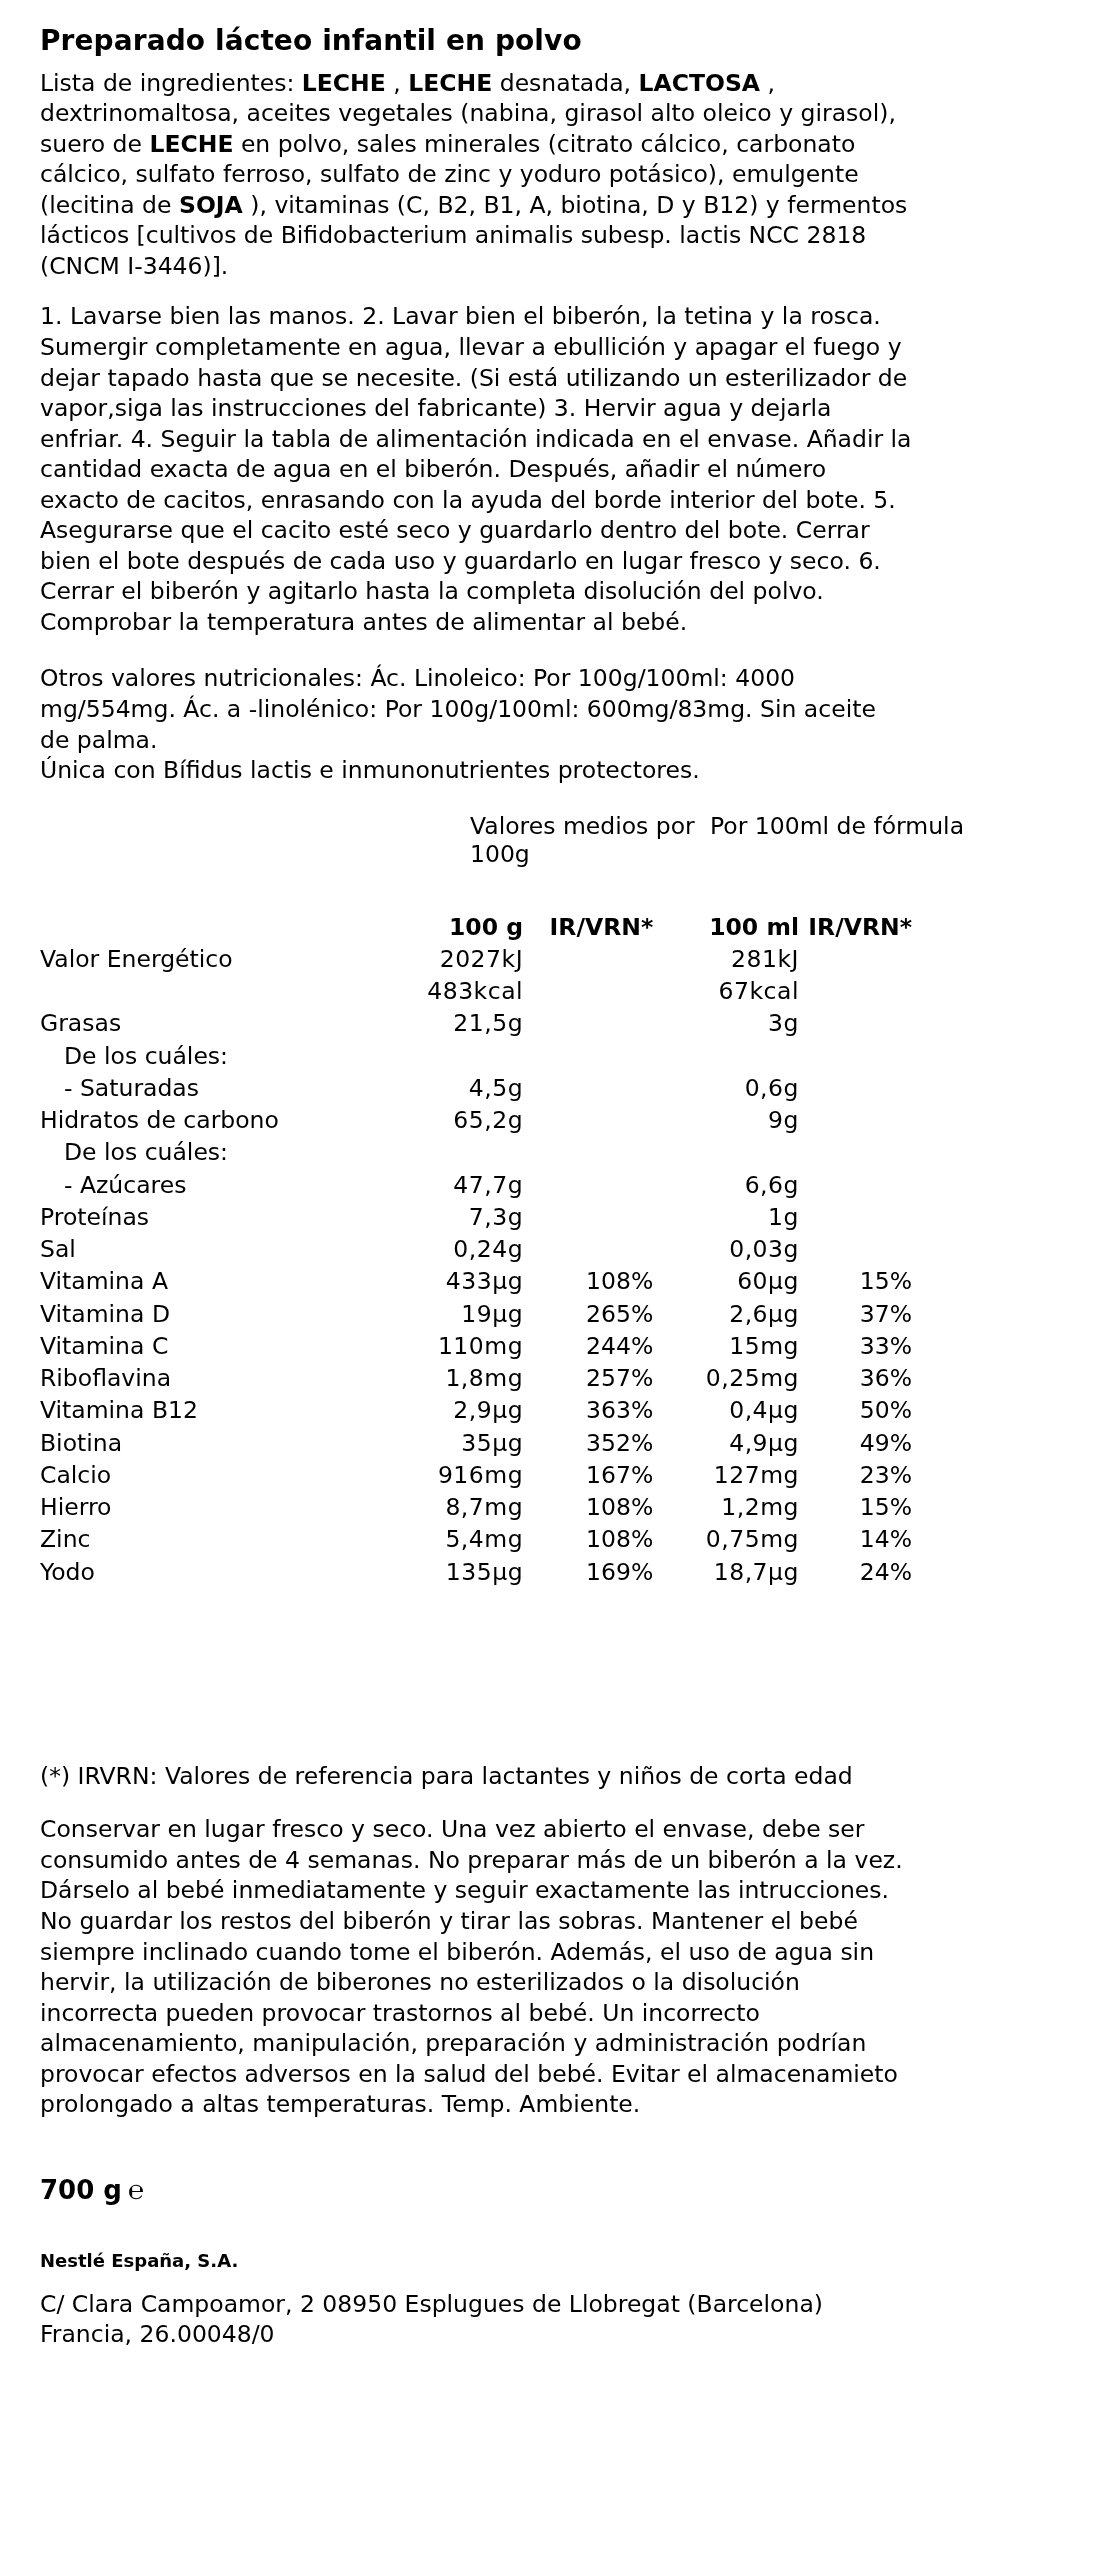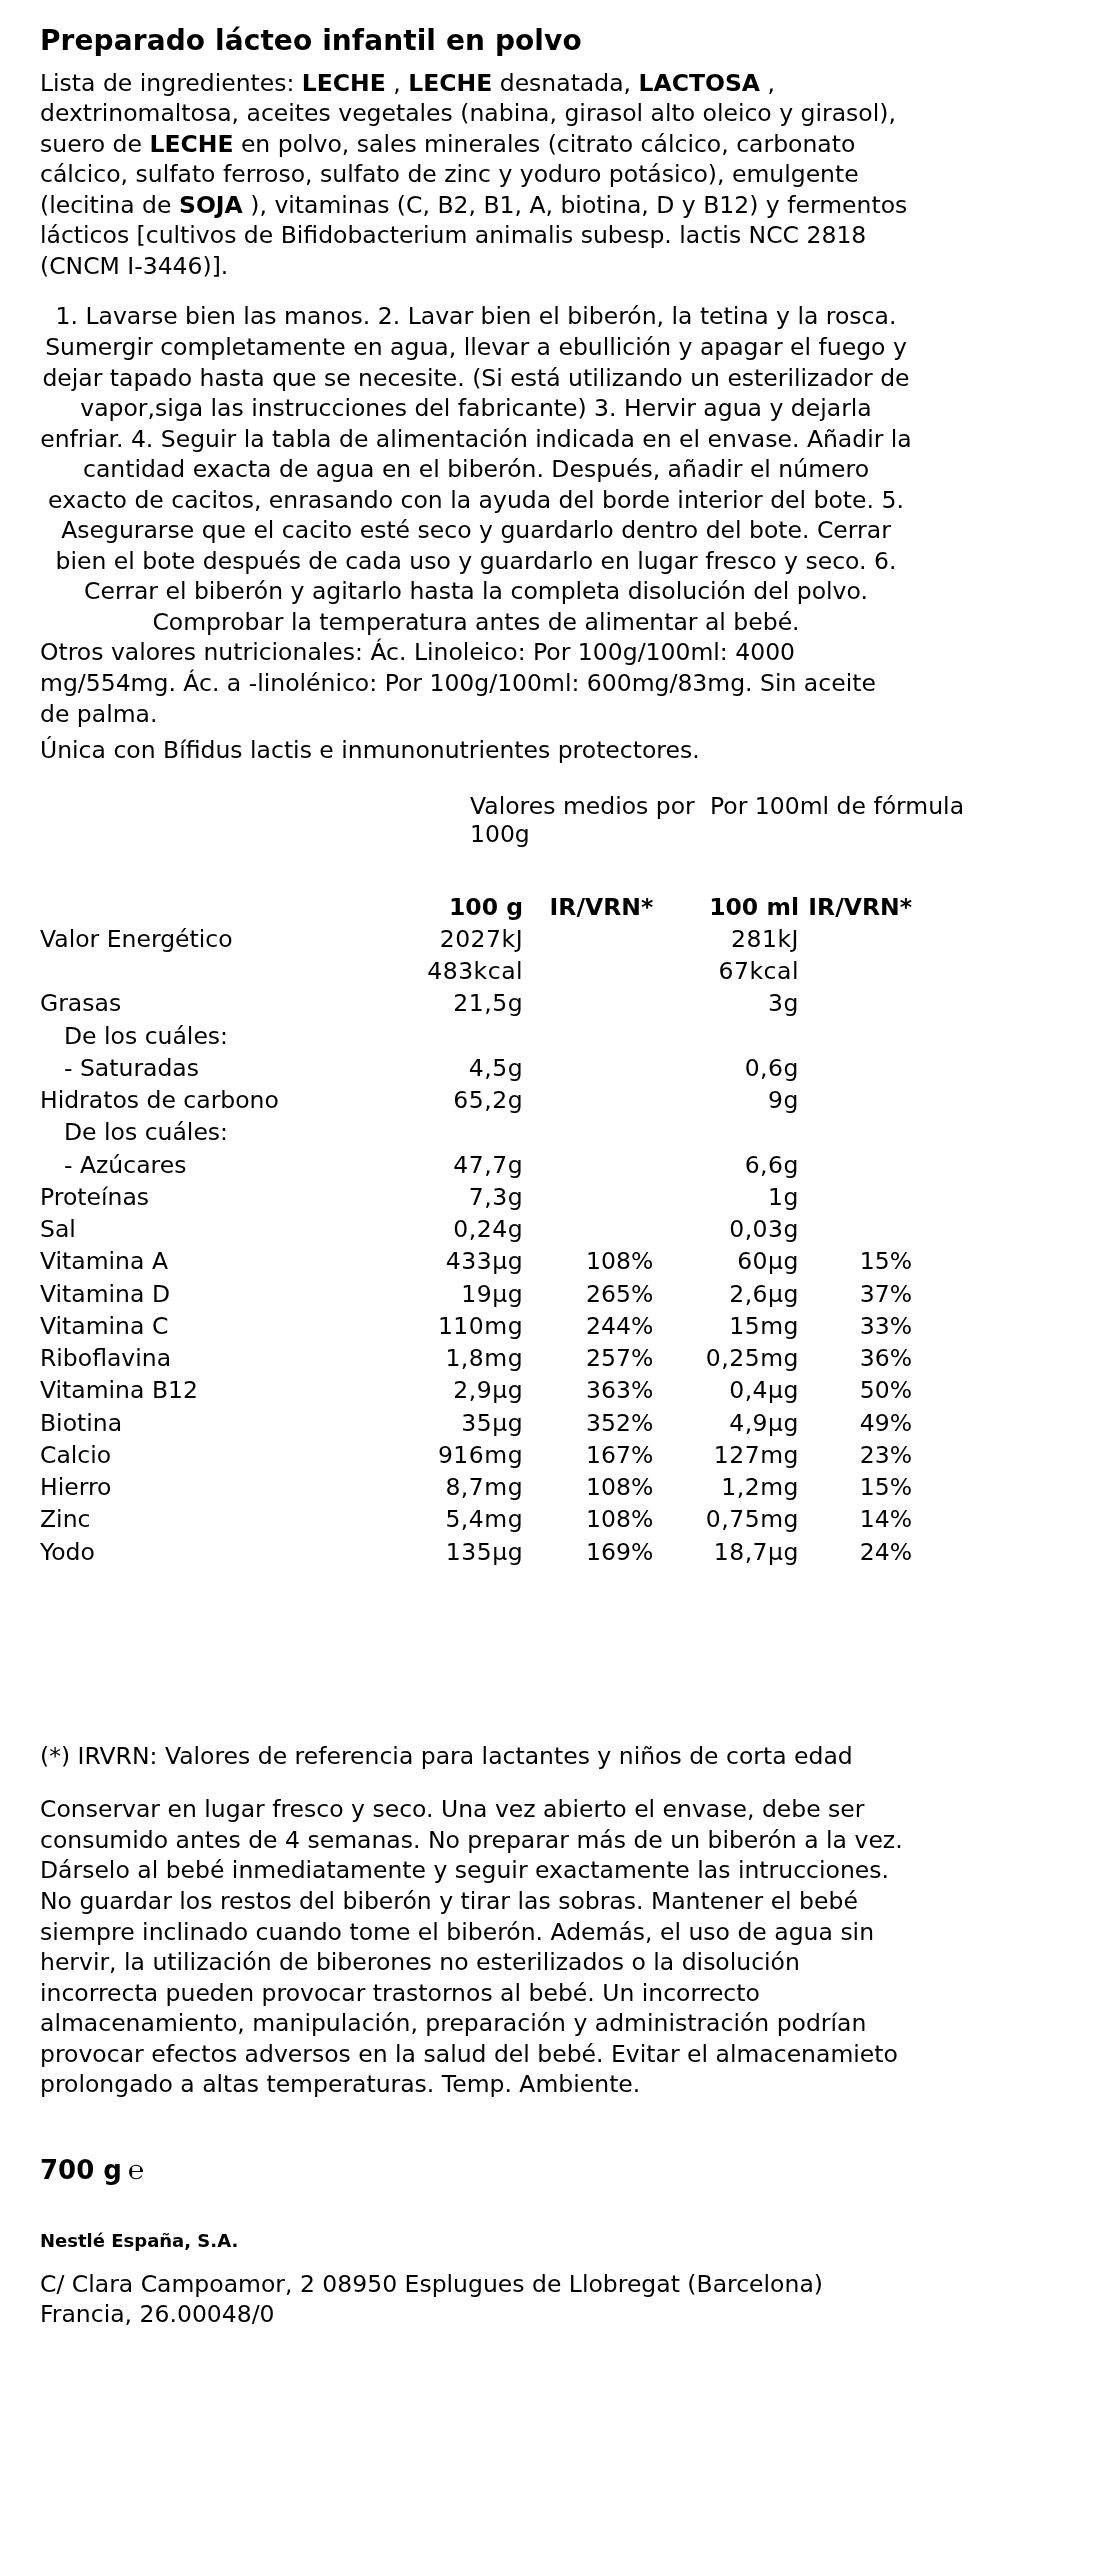--- a/index.html
+++ b/index.html
@@ -33,25 +33,23 @@
     line-height: 1.30;
     margin: 0 0 0 0;
     text-align: left;
   }
   .para b { font-weight: bold; }
 
   .ingredients {
     margin-bottom: 20px;
   }
   .prep {
-    margin-bottom: 0;
-    text-align: center;
+    margin-bottom: 26px;
   }
   .otros {
-    margin-bottom: 6px;
   }
   .unica {
     margin-bottom: 26px;
   }
 
   
   .nutri {
     margin-top: 8px;
   }
   .nutri-head-row {

